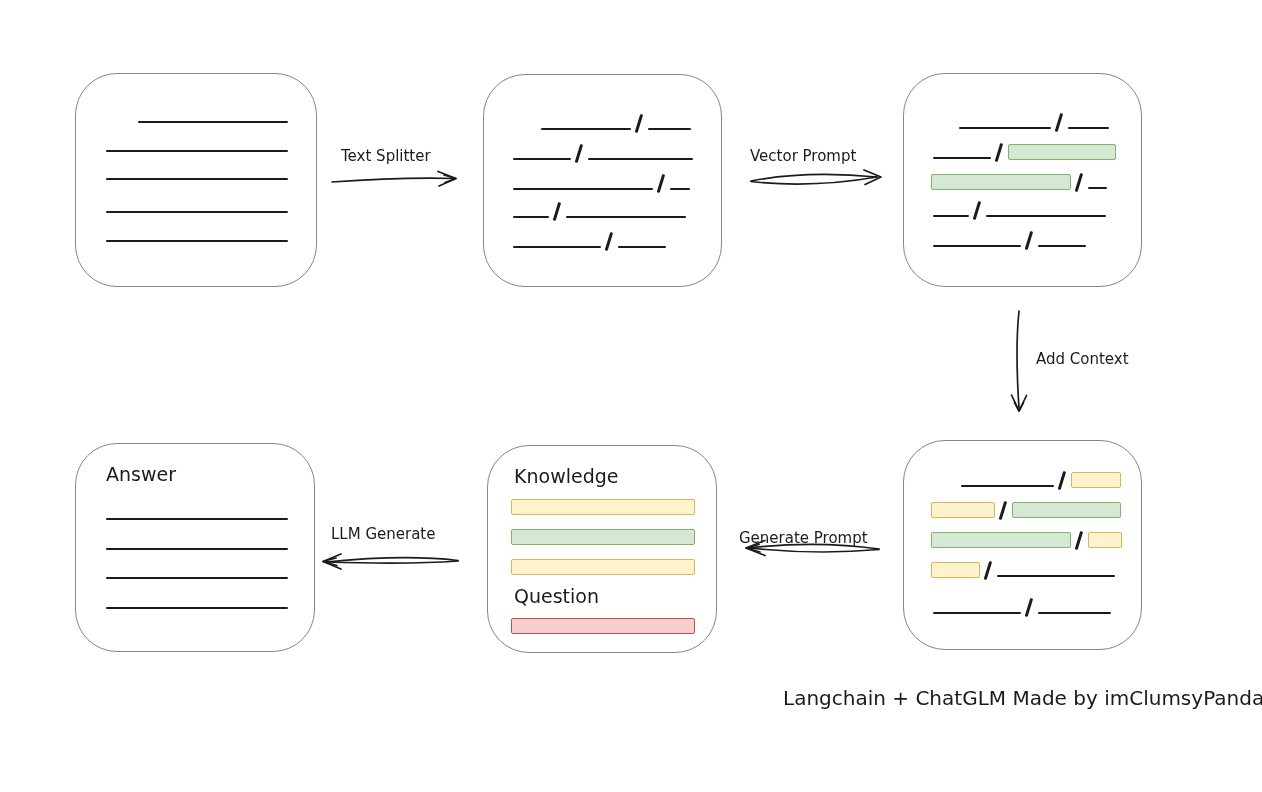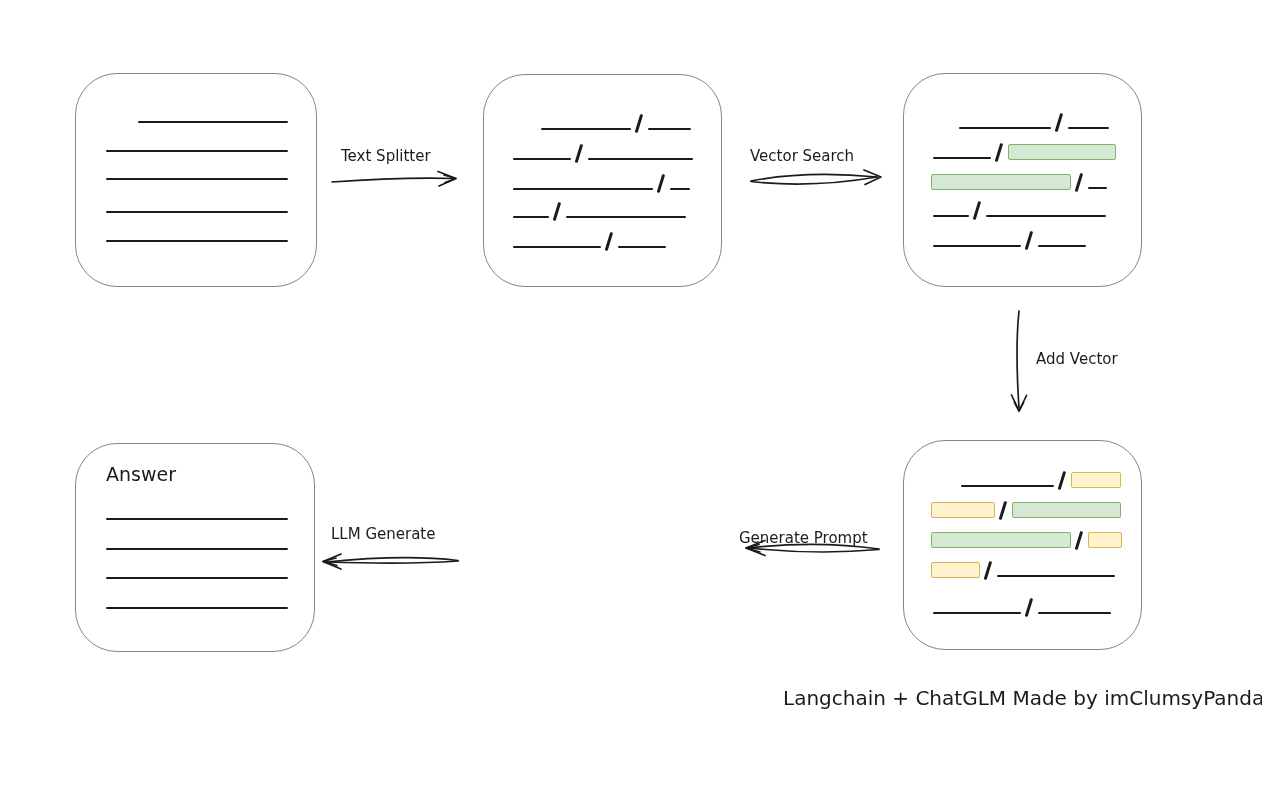--- a/index.html
+++ b/index.html
@@ -74,22 +74,22 @@
     </g>
     <g>
       <path d="M458 560.5 C 420 556, 372 557.5, 326 562"></path>
       <path d="M458 561 C 424 563.5, 374 563.5, 326 562"></path>
       <polyline points="341,554 323,561.5 341,569"></polyline>
       <polyline points="336,558 323,561.5 337,565.5"></polyline>
     </g>
   </svg>
 
   <div class="lbl lbl-text-splitter">Text Splitter</div>
-  <div class="lbl lbl-vector-search">Vector Search</div>
-  <div class="lbl lbl-add-context">Add Vector</div>
+  <div class="lbl lbl-vector-search">Vector Prompt</div>
+  <div class="lbl lbl-add-context">Add Context</div>
   <div class="lbl lbl-generate-prompt">Generate Prompt</div>
   <div class="lbl lbl-llm-response">LLM Generate</div>
 
   <div class="caption">Langchain + ChatGLM Made by imClumsyPanda</div>
 
 <div class="box" style="left: 75px; top: 73px; width: 242px; height: 214px;">
       <div class="row" style="left: 62px; top: 30px;">
         <span class="seg-line" style="width: 150px;"></span>
       </div>
       <div class="row" style="left: 30px; top: 59px;">
@@ -179,20 +179,40 @@
         <span class="seg-bar" style="width: 47px; background: rgb(255, 242, 204); border-color: rgb(214, 182, 86);"></span>
         <span class="seg-slash"></span>
         <span class="seg-line" style="width: 118px;"></span>
       </div>
       <div class="row" style="left: 29px; top: 154px;">
         <span class="seg-line" style="width: 88px;"></span>
         <span class="seg-slash"></span>
         <span class="seg-line" style="width: 73px;"></span>
       </div>
     </div>
+    <div class="box" style="left: 487px; top: 445px; width: 230px; height: 208px;">
+      <div class="row row-text" style="left: 26px; top: 20px;">
+        <div class="seg-text">Knowledge</div>
+      </div>
+      <div class="row" style="left: 23px; top: 49px;">
+        <span class="seg-bar" style="width: 182px; background: rgb(255, 242, 204); border-color: rgb(214, 182, 86);"></span>
+      </div>
+      <div class="row" style="left: 23px; top: 79px;">
+        <span class="seg-bar" style="width: 182px; background: rgb(213, 232, 212); border-color: rgb(130, 179, 102);"></span>
+      </div>
+      <div class="row" style="left: 23px; top: 109px;">
+        <span class="seg-bar" style="width: 182px; background: rgb(255, 242, 204); border-color: rgb(214, 182, 86);"></span>
+      </div>
+      <div class="row row-text" style="left: 26px; top: 140px;">
+        <div class="seg-text">Question</div>
+      </div>
+      <div class="row" style="left: 23px; top: 168px;">
+        <span class="seg-bar" style="width: 182px; background: rgb(248, 206, 204); border-color: rgb(184, 84, 80);"></span>
+      </div>
+    </div>
     <div class="box" style="left: 75px; top: 443px; width: 240px; height: 209px;">
       <div class="row row-text" style="left: 30px; top: 20px;">
         <div class="seg-text">Answer</div>
       </div>
       <div class="row" style="left: 30px; top: 57px;">
         <span class="seg-line" style="width: 182px;"></span>
       </div>
       <div class="row" style="left: 30px; top: 87px;">
         <span class="seg-line" style="width: 182px;"></span>
       </div>

